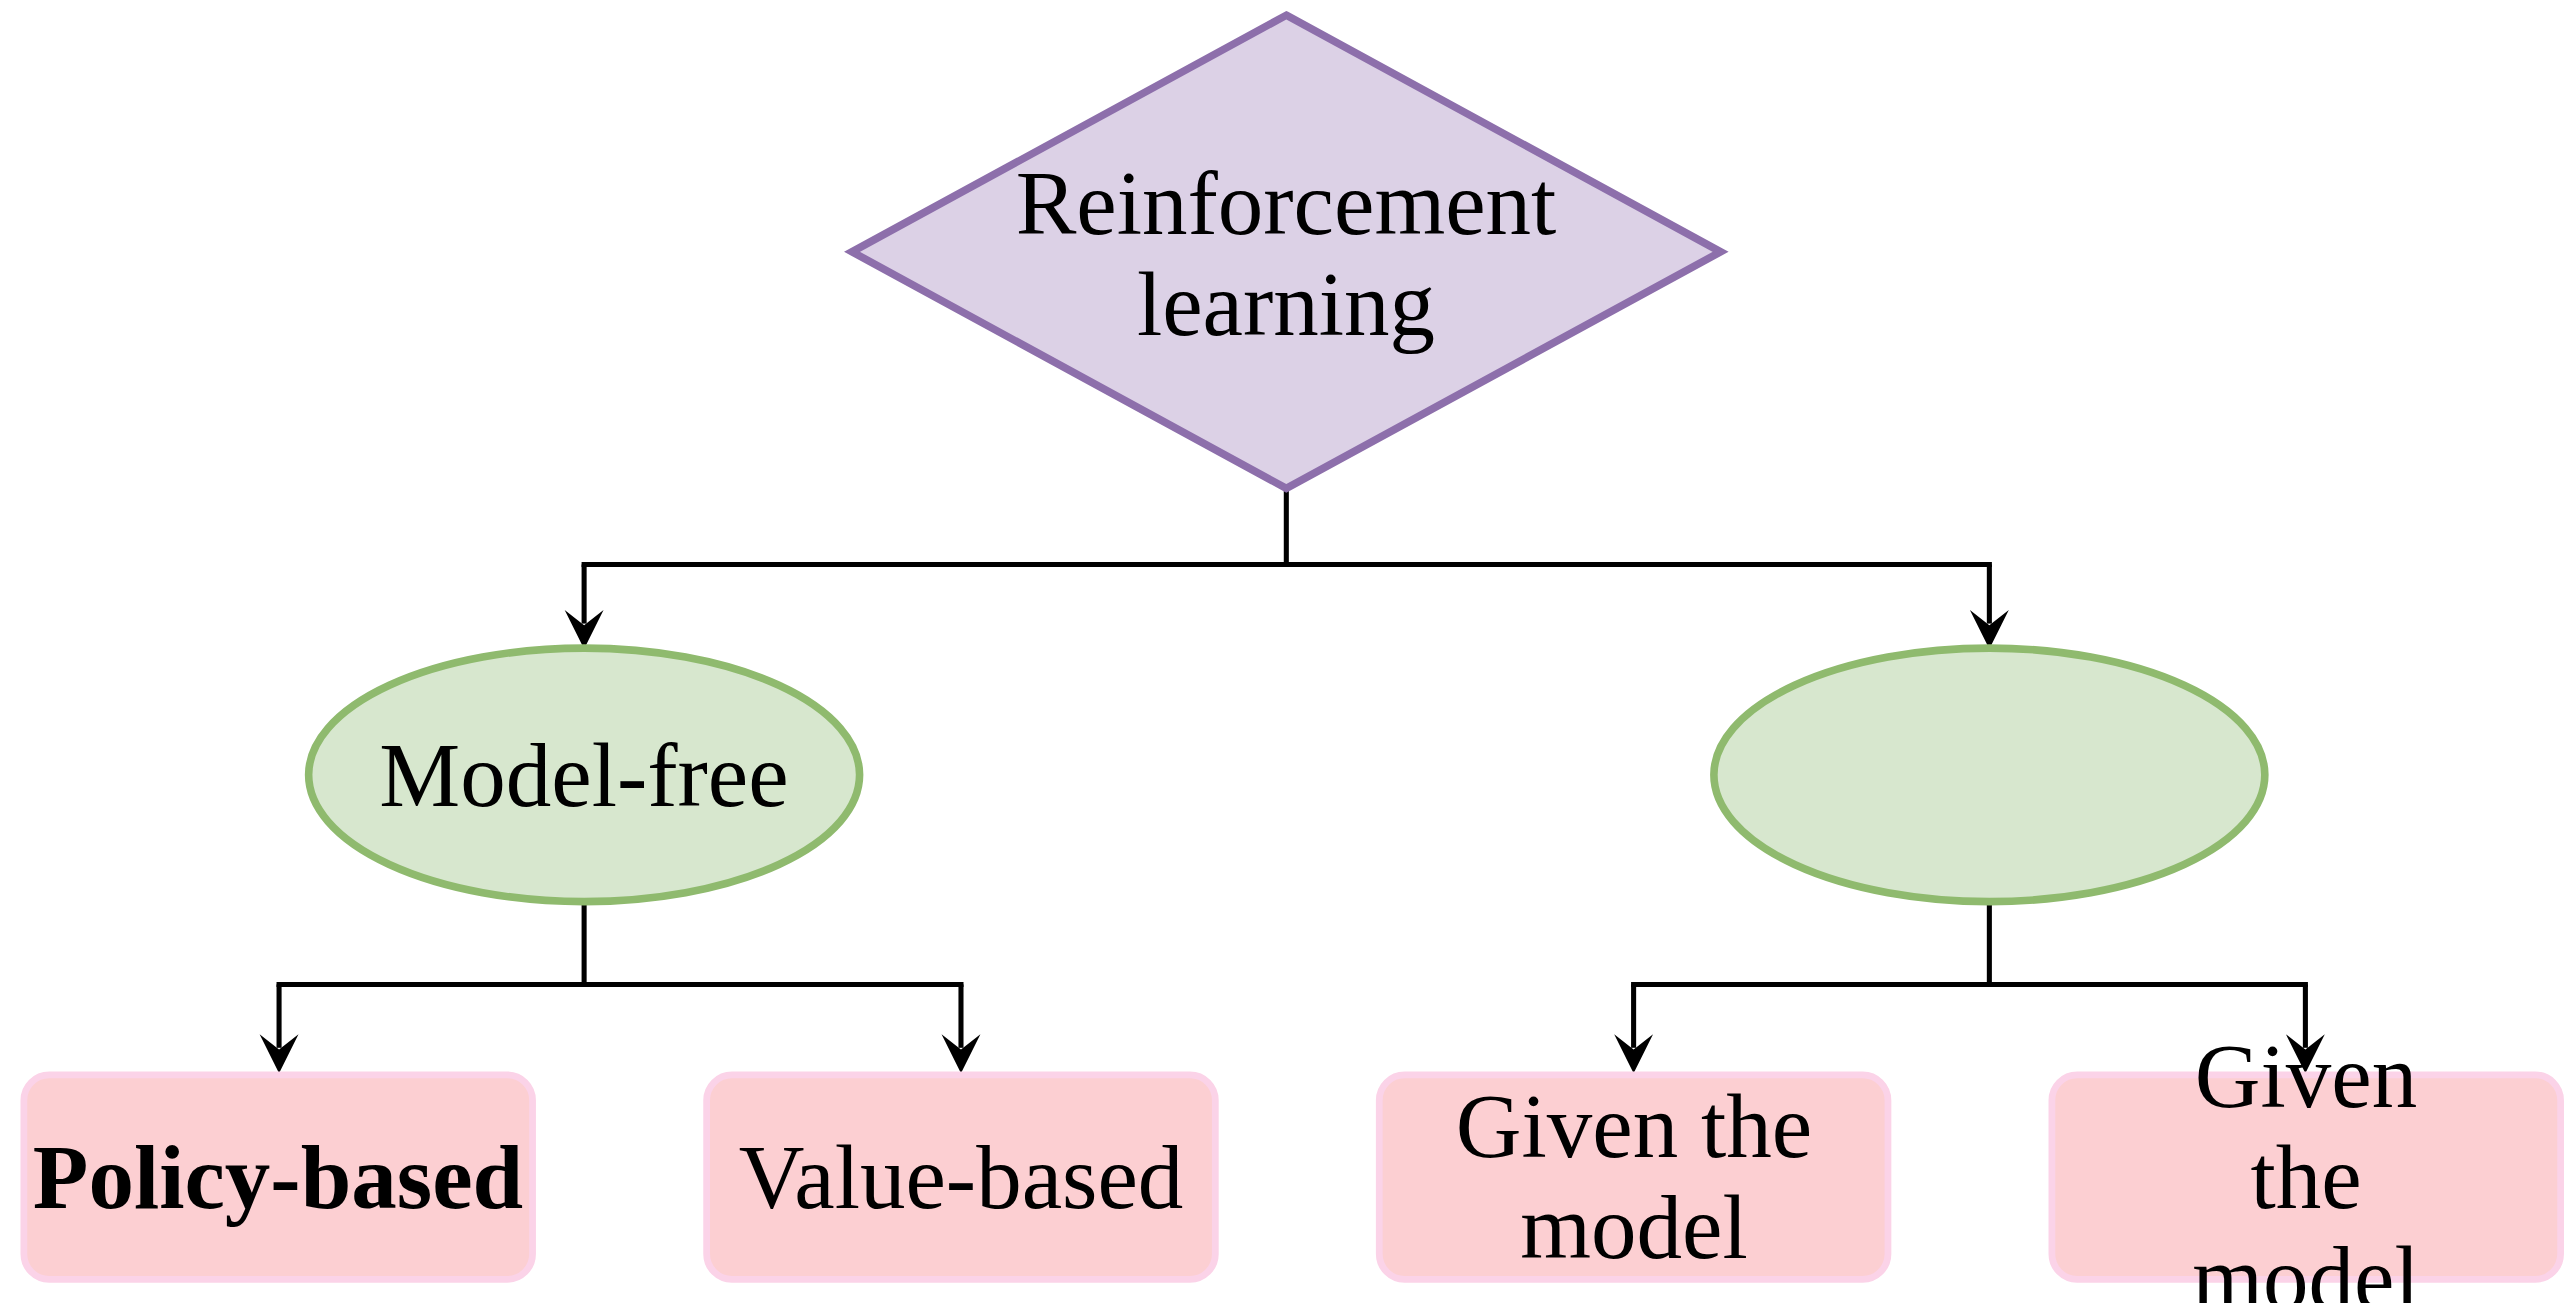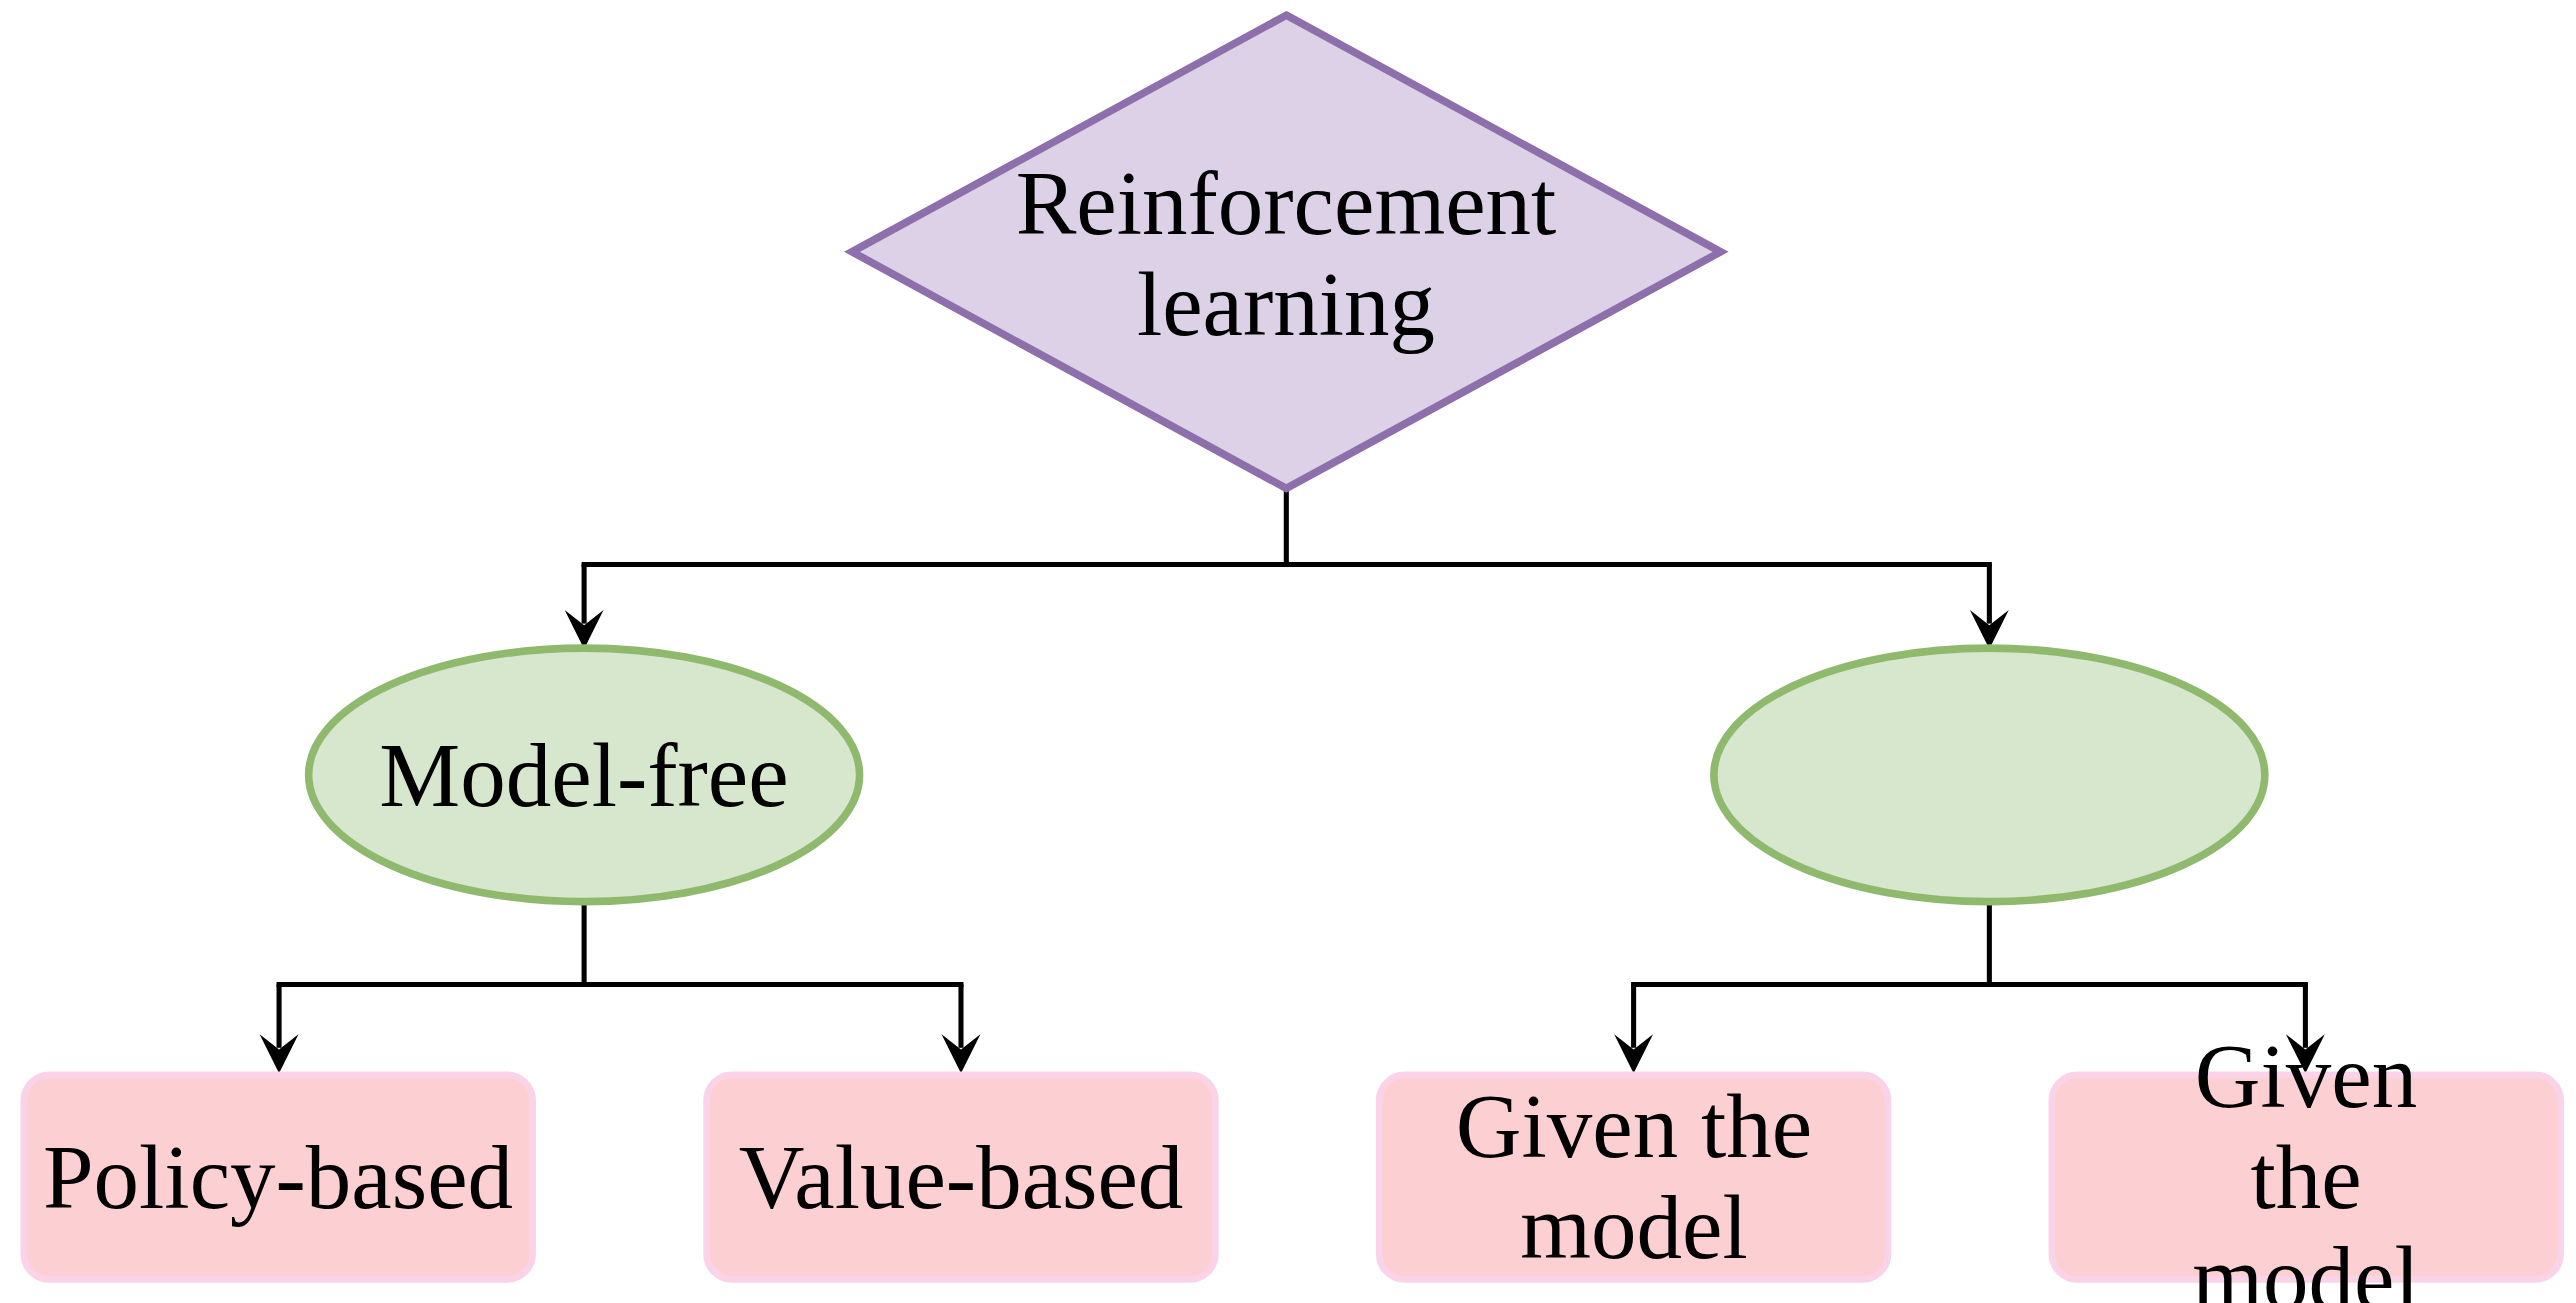--- a/index.html
+++ b/index.html
@@ -107,21 +107,21 @@
     <rect class="shape-leaf" x="1632" y="1272" width="602" height="242" rx="30" ry="30"></rect>
     <rect class="shape-leaf" x="2428" y="1272" width="602" height="242" rx="30" ry="30"></rect>
   </svg>
 
   <div class="node-label" style="left:1286px; top:254px;">Reinforcement
 learning</div>
 
   <div class="node-label" style="left:584px; top:775px;text-align:center;">Model-free</div>
 
 
-  <div class="node-label" style="left:278px; top:1177px;">Policy-based</div>
+  <div class="node-label" style="left:278px; top:1177px;font-weight:bold;">Policy-based</div>
 
   <div class="node-label" style="left:961px; top:1177px;">Value-based</div>
 
   <div class="node-label" style="left:1634px; top:1177px;">Given the
 model</div>
 
   <div class="node-label" style="left:2306px; top:1177px;">Given the
 model</div>
 
 </div>

